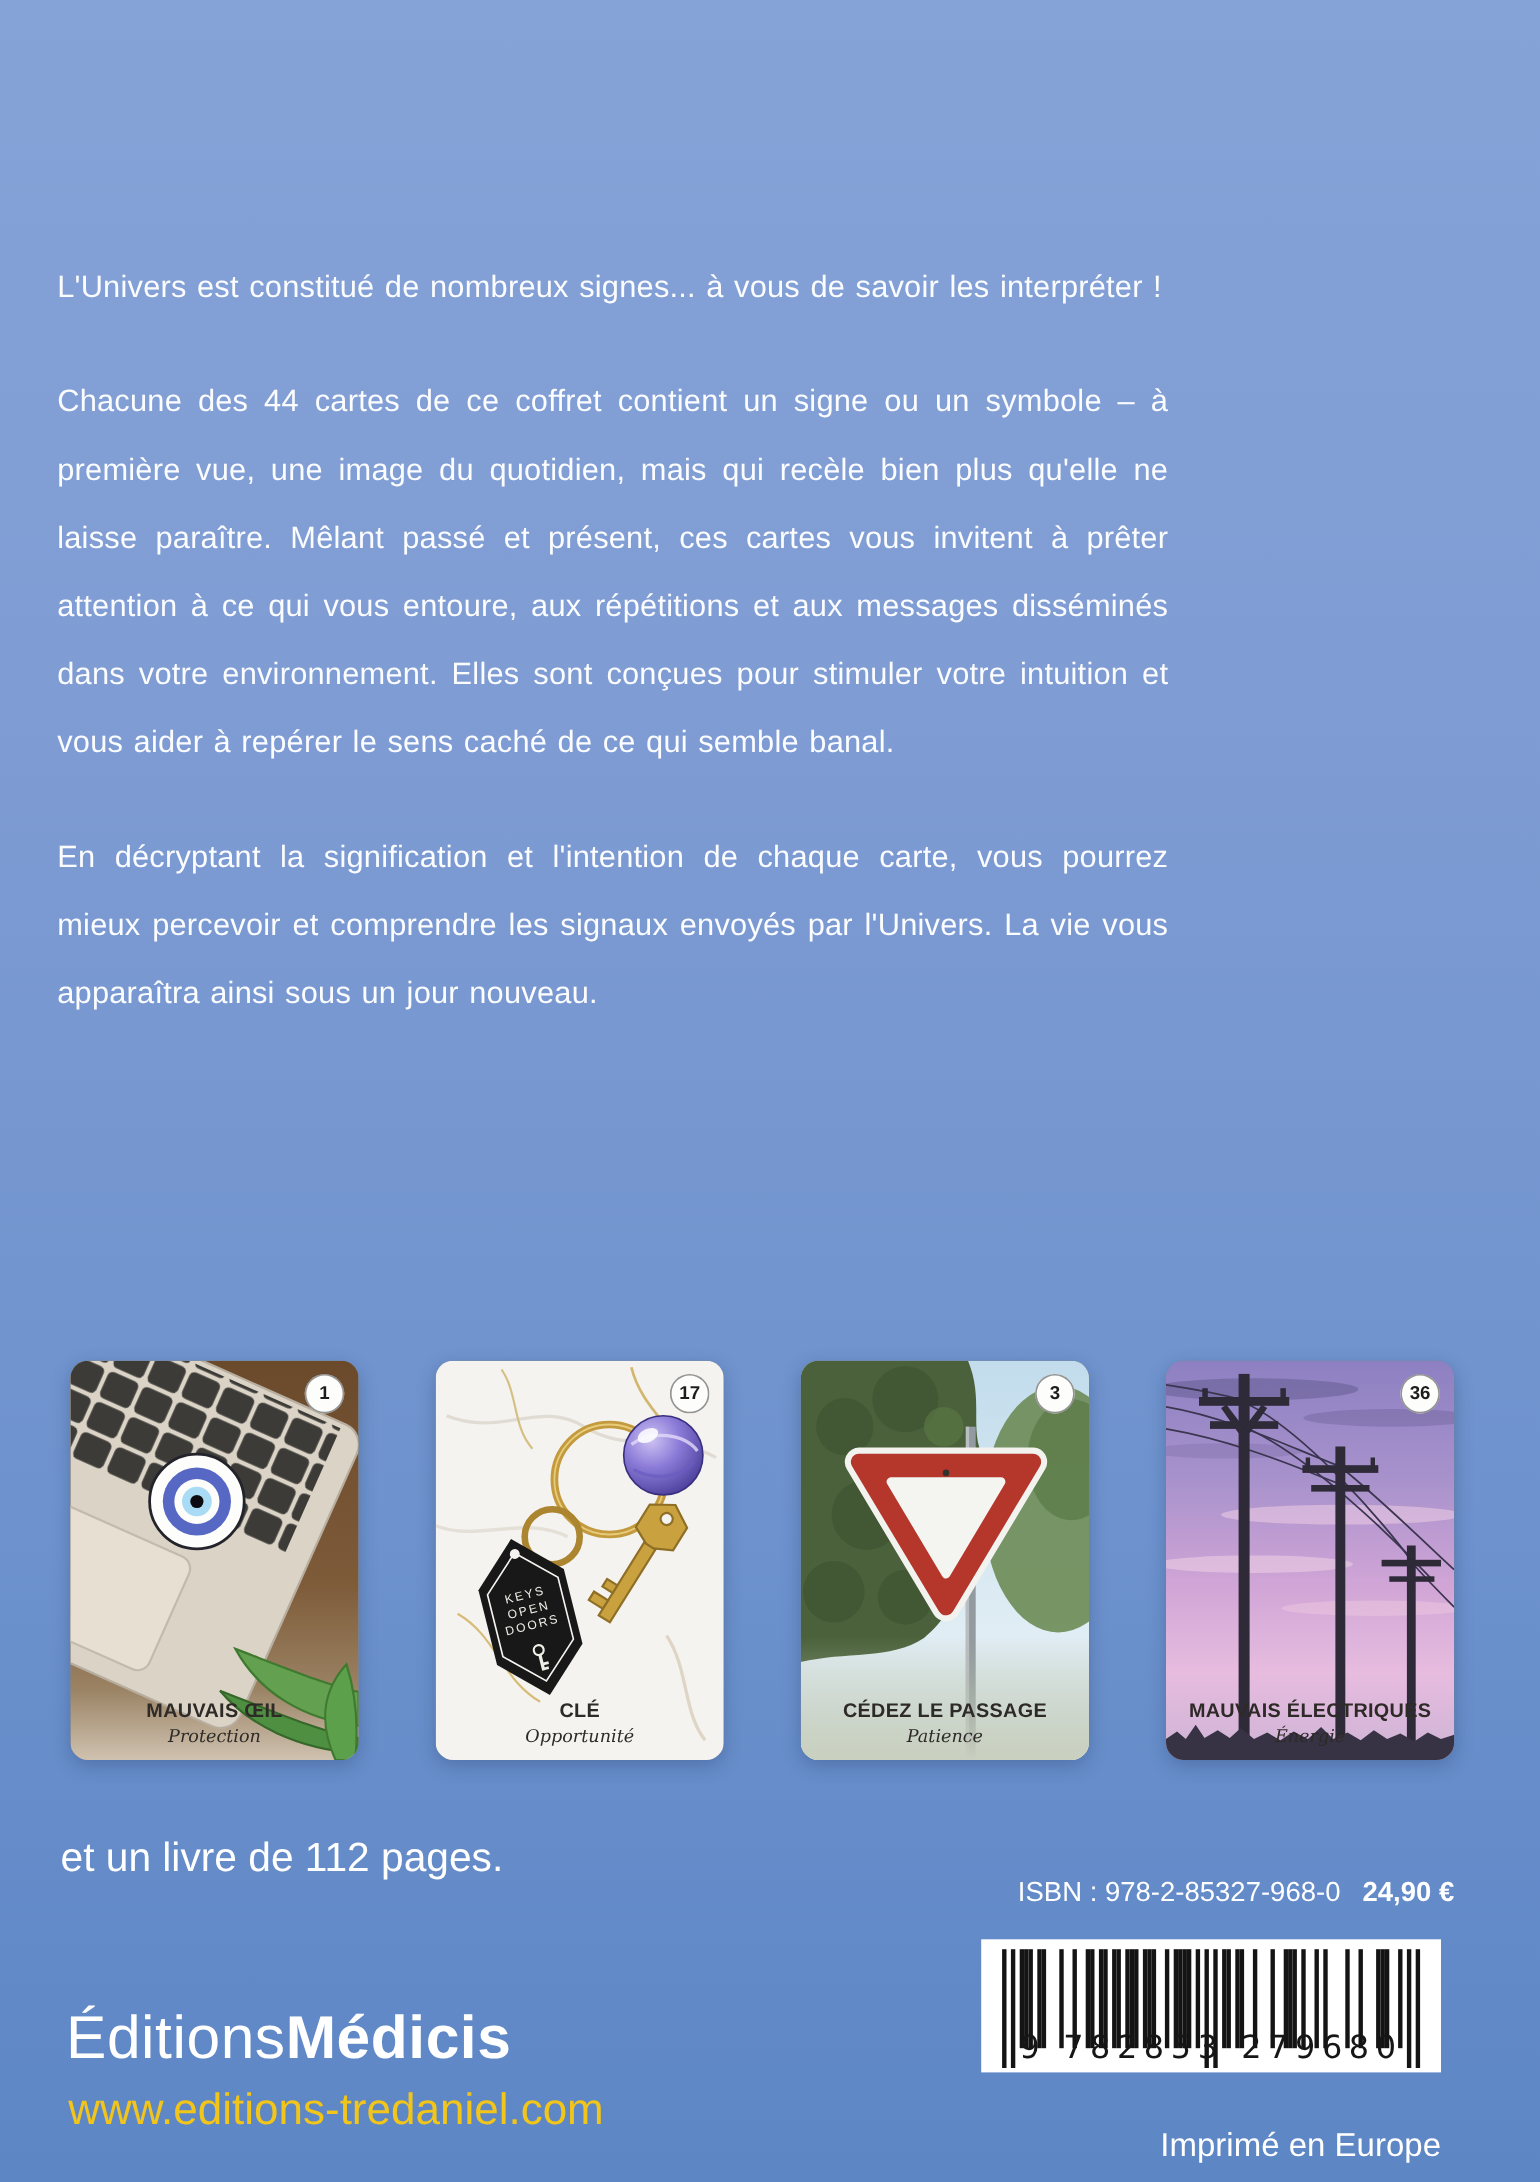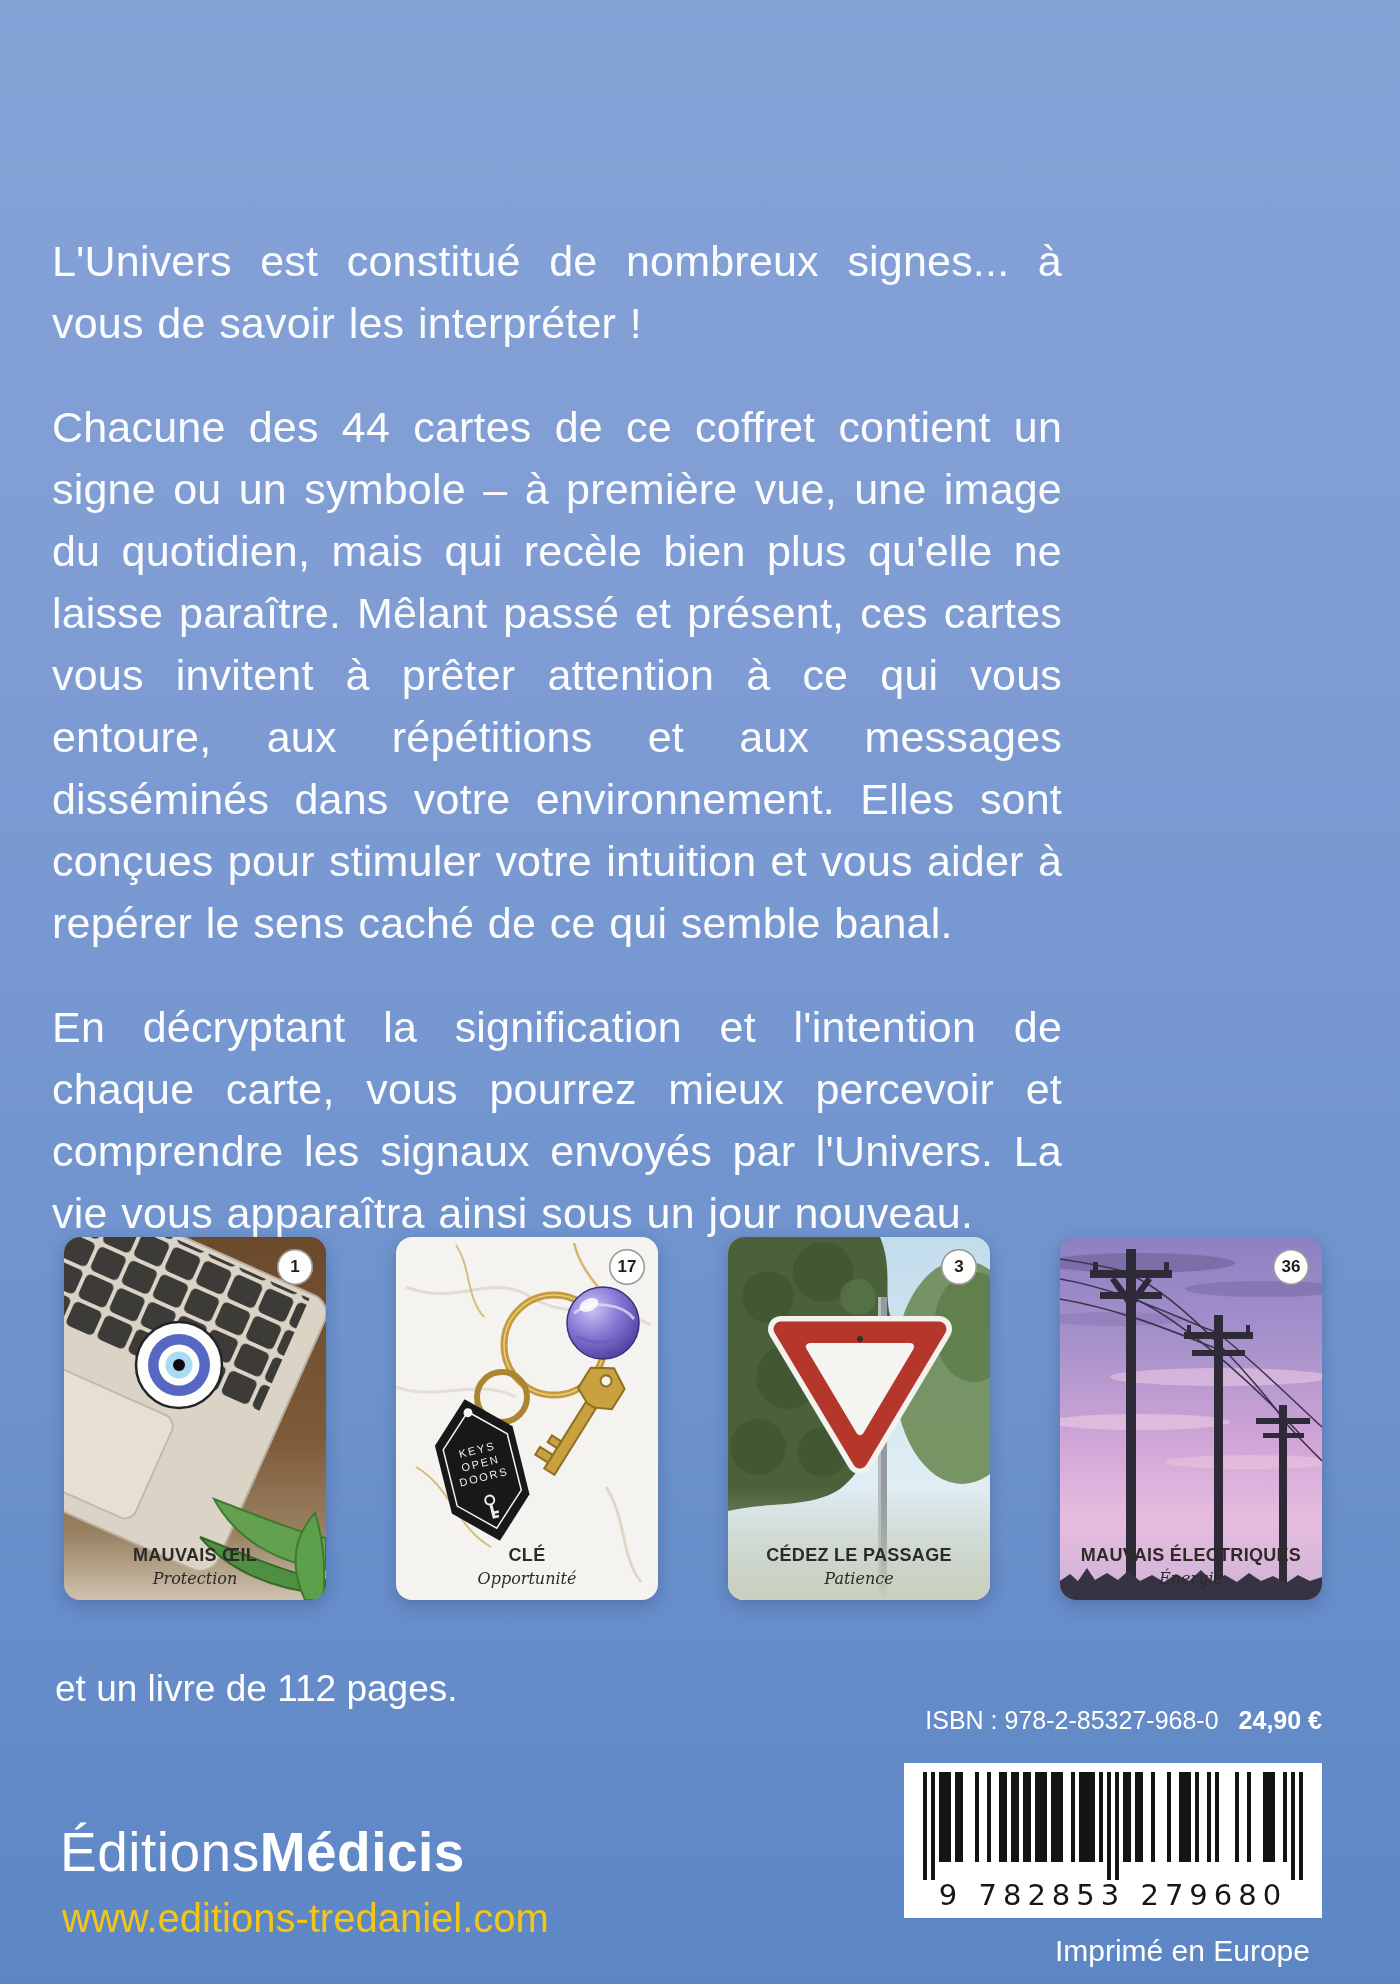--- a/index.html
+++ b/index.html
@@ -8,21 +8,21 @@
     position:relative; width:1400px; height:1984px; overflow:hidden;
     background:linear-gradient(180deg,#86a3d8 0%,#7e9bd3 35%,#6d92cd 70%,#5d86c5 100%);
     font-family:"Liberation Sans",sans-serif;
   }
   .title {
     position:absolute; top:42px; left:0; width:1096px; text-align:center;
     color:#ecd77e; font-weight:700; font-size:46px; letter-spacing:9px; line-height:66px;
   }
   .body-copy { position:absolute; left:52px; top:230px; width:1010px; color:#fbfcfe; }
   .body-copy p {
-    font-size:43px; line-height:62px; text-align:justify; margin-bottom:42px;
+    font-size:28px; line-height:62px; text-align:justify; margin-bottom:42px;
     letter-spacing:.2px; word-spacing:1.5px;
   }
   .cards-row { position:absolute; top:1237px; left:64px; display:flex; gap:70px; }
   .card {
     position:relative; width:262px; height:363px; border-radius:16px; overflow:hidden;
     box-shadow:0 5px 16px rgba(25,45,90,.28); background:#888;
   }
   .card svg.art { position:absolute; top:0; left:0; width:100%; height:100%; display:block; }
   .badge {
     position:absolute; top:12px; right:13px; width:36px; height:36px; border-radius:50%;
@@ -32,21 +32,21 @@
   .card-label { position:absolute; left:0; right:0; bottom:12px; text-align:center; }
   .card-name  { font-weight:700; font-size:18px; letter-spacing:.3px; color:#2d2a27; }
   .card-sub   { font-family:"DejaVu Serif",serif; font-style:italic; font-size:16px; color:#2d2a27; margin-top:3px; }
   .contents-note { position:absolute; left:55px; top:1662px; color:#fff; font-size:37px; line-height:53px; }
   .publisher { position:absolute; left:60px; top:1820px; color:#fff; font-size:55px; letter-spacing:.5px; }
   .publisher .light { font-weight:400; }
   .publisher .bold  { font-weight:700; margin-left:0; }
   .website { position:absolute; left:62px; top:1896px; color:#f2c51b; font-size:40px; text-decoration:none; }
   .isbn-line { position:absolute; top:1706px; right:78px; color:#fff; font-size:25px; white-space:nowrap; }
   .isbn-line .price { font-weight:700; margin-left:20px; }
-  .barcode-box { position:absolute; left:892px; top:1763px; width:418px; height:155px; background:#fff;margin-left:12px; }
+  .barcode-box { position:absolute; left:892px; top:1763px; width:418px; height:121px; background:#fff; }
   .bars { position:absolute; top:9px; left:19px; display:flex; align-items:flex-start; }
   .bars span { display:block; width:4px; }
   .bars .b1 { background:#141414; height:90px; }
   .bars .b1.tall { height:108px; }
   .bars .b0 { background:transparent; height:90px; }
   .barcode-digits {
     position:absolute; bottom:6px; left:0; width:100%; text-align:center;
     color:#161616; font-size:29px; letter-spacing:6px; font-family:"DejaVu Sans","Liberation Sans",sans-serif;
   }
   .printed-in { position:absolute; left:892px; top:1934px; width:418px; text-align:right; color:#fff; font-size:30px; }

